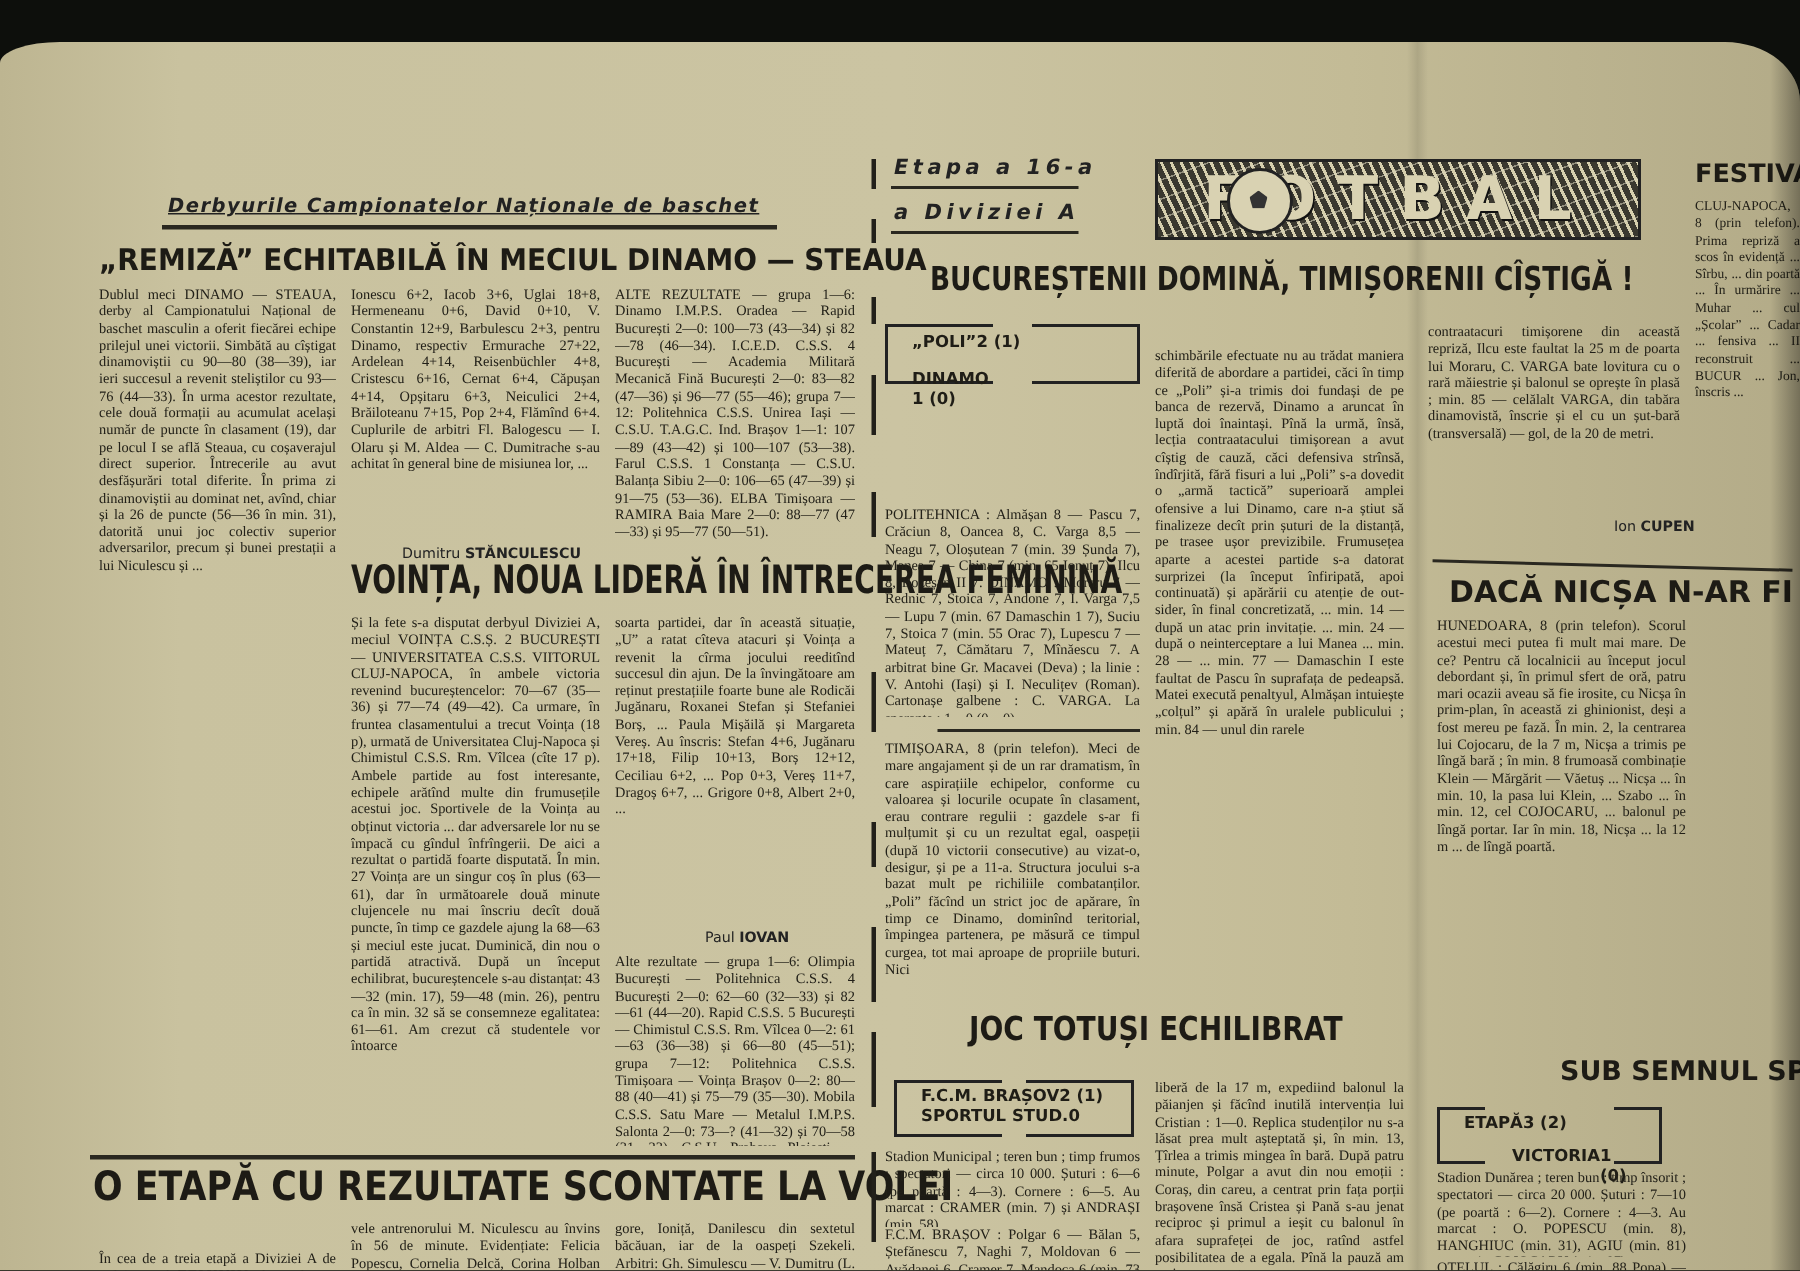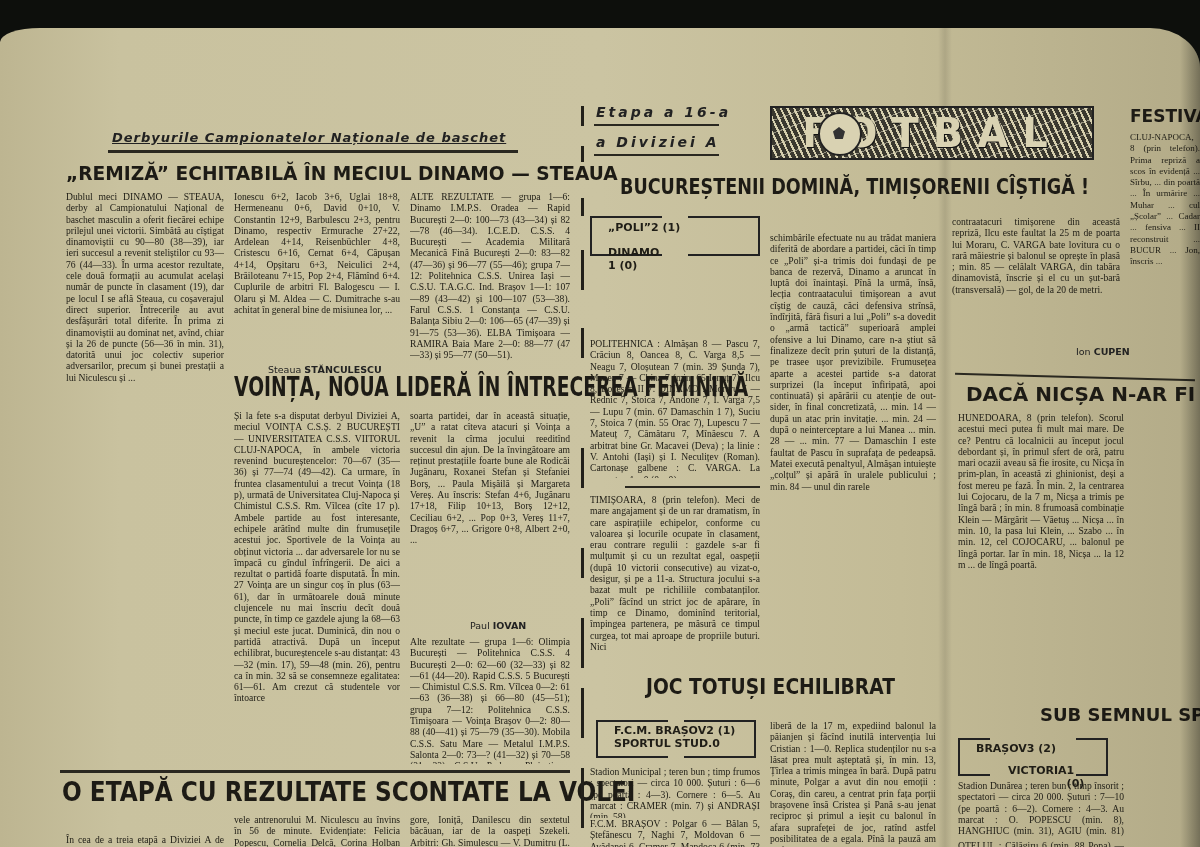--- a/index.html
+++ b/index.html
@@ -33,21 +33,21 @@
 <div class="page">
   <div class="fold"></div>
 
   <div class="abs kicker" style="left:112px;top:102px;text-decoration:underline;">Derbyurile Campionatelor Naționale de baschet</div>
   <div class="rule" style="left:108px;top:122px;width:410px;"></div>
   <div class="abs head" style="left:66px;top:133px;font-size:20px;transform:scaleX(.93);">„REMIZĂ” ECHITABILĂ ÎN MECIUL DINAMO — STEAUA</div>
 
   <p class="txt abs" style="left:66px;top:163px;width:158px;height:540px;overflow:hidden;">Dublul meci DINAMO — STEAUA, derby al Campionatului Național de baschet masculin a oferit fiecărei echipe prilejul unei victorii. Simbătă au cîștigat dinamoviștii cu 90—80 (38—39), iar ieri succesul a revenit steliștilor cu 93—76 (44—33). În urma acestor rezultate, cele două formații au acumulat același număr de puncte în clasament (19), dar pe locul I se află Steaua, cu coșaverajul direct superior. Întrecerile au avut desfășurări total diferite. În prima zi dinamoviștii au dominat net, avînd, chiar și la 26 de puncte (56—36 în min. 31), datorită unui joc colectiv superior adversarilor, precum și bunei prestații a lui Niculescu și ...</p>
   <p class="txt abs" style="left:234px;top:163px;width:166px;height:170px;overflow:hidden;">Ionescu 6+2, Iacob 3+6, Uglai 18+8, Hermeneanu 0+6, David 0+10, V. Constantin 12+9, Barbulescu 2+3, pentru Dinamo, respectiv Ermurache 27+22, Ardelean 4+14, Reisenbüchler 4+8, Cristescu 6+16, Cernat 6+4, Căpușan 4+14, Opșitaru 6+3, Neiculici 2+4, Brăiloteanu 7+15, Pop 2+4, Flămînd 6+4. Cuplurile de arbitri Fl. Balogescu — I. Olaru și M. Aldea — C. Dumitrache s-au achitat în general bine de misiunea lor, ...</p>
   <div class="abs byline" style="left:268px;top:336px;">
-    <span>Steaua</span>
+    <span>Dumitru</span>
     <b>STĂNCULESCU</b>
   </div>
   <p class="txt abs" style="left:410px;top:163px;width:160px;height:178px;overflow:hidden;">ALTE REZULTATE — grupa 1—6: Dinamo I.M.P.S. Oradea — Rapid București 2—0: 100—73 (43—34) și 82—78 (46—34). I.C.E.D. C.S.S. 4 București — Academia Militară Mecanică Fină București 2—0: 83—82 (47—36) și 96—77 (55—46); grupa 7—12: Politehnica C.S.S. Unirea Iași — C.S.U. T.A.G.C. Ind. Brașov 1—1: 107—89 (43—42) și 100—107 (53—38). Farul C.S.S. 1 Constanța — C.S.U. Balanța Sibiu 2—0: 106—65 (47—39) și 91—75 (53—36). ELBA Timișoara — RAMIRA Baia Mare 2—0: 88—77 (47—33) și 95—77 (50—51).</p>
 
   <div class="abs cond" style="left:234px;top:344px;font-size:26px;">VOINȚA, NOUA LIDERĂ ÎN ÎNTRECEREA FEMININĂ</div>
   <p class="txt abs" style="left:234px;top:382px;width:166px;height:358px;overflow:hidden;">Și la fete s-a disputat derbyul Diviziei A, meciul VOINȚA C.S.Ș. 2 BUCUREȘTI — UNIVERSITATEA C.S.S. VIITORUL CLUJ-NAPOCA, în ambele victoria revenind bucureștencelor: 70—67 (35—36) și 77—74 (49—42). Ca urmare, în fruntea clasamentului a trecut Voința (18 p), urmată de Universitatea Cluj-Napoca și Chimistul C.S.S. Rm. Vîlcea (cîte 17 p). Ambele partide au fost interesante, echipele arătînd multe din frumusețile acestui joc. Sportivele de la Voința au obținut victoria ... dar adversarele lor nu se împacă cu gîndul înfrîngerii. De aici a rezultat o partidă foarte disputată. În min. 27 Voința are un singur coș în plus (63—61), dar în următoarele două minute clujencele nu mai înscriu decît două puncte, în timp ce gazdele ajung la 68—63 și meciul este jucat. Duminică, din nou o partidă atractivă. După un început echilibrat, bucureștencele s-au distanțat: 43—32 (min. 17), 59—48 (min. 26), pentru ca în min. 32 să se consemneze egalitatea: 61—61. Am crezut că studentele vor întoarce</p>
   <p class="txt abs" style="left:410px;top:382px;width:160px;height:210px;overflow:hidden;">soarta partidei, dar în această situație, „U” a ratat cîteva atacuri și Voința a revenit la cîrma jocului reeditînd succesul din ajun. De la învingătoare am reținut prestațiile foarte bune ale Rodicăi Jugănaru, Roxanei Stefan și Stefaniei Borș, ... Paula Mișăilă și Margareta Vereș. Au înscris: Stefan 4+6, Jugănaru 17+18, Filip 10+13, Borș 12+12, Ceciliau 6+2, ... Pop 0+3, Vereș 11+7, Dragoș 6+7, ... Grigore 0+8, Albert 2+0, ...</p>
   <div class="abs byline" style="left:470px;top:592px;">
     <span>Paul</span>
     <b>IOVAN</b>
@@ -127,21 +127,21 @@
 
   <div class="rule thin" style="left:955px;top:348px;width:240px;transform:rotate(1.5deg);"></div>
   <div class="abs head" style="left:966px;top:354px;font-size:20px;">DACĂ NICȘA N-AR FI RA</div>
   <p class="txt abs" style="left:958px;top:384px;width:166px;height:290px;overflow:hidden;">HUNEDOARA, 8 (prin telefon). Scorul acestui meci putea fi mult mai mare. De ce? Pentru că localnicii au început jocul debordant și, în primul sfert de oră, patru mari ocazii aveau să fie irosite, cu Nicșa în prim-plan, în această zi ghinionist, deși a fost mereu pe fază. În min. 2, la centrarea lui Cojocaru, de la 7 m, Nicșa a trimis pe lîngă bară ; în min. 8 frumoasă combinație Klein — Mărgărit — Văetuș ... Nicșa ... în min. 10, la pasa lui Klein, ... Szabo ... în min. 12, cel COJOCARU, ... balonul pe lîngă portar. Iar în min. 18, Nicșa ... la 12 m ... de lîngă poartă.</p>
 
   <div class="abs head" style="left:1040px;top:676px;font-size:18px;">SUB SEMNUL SPI</div>
   <div class="score" style="left:958px;top:710px;width:150px;height:34px;">
     <div class="bracket-l" style="width:30px;"></div>
       <div class="bracket-r" style="width:30px;"></div>
     <div class="row" style="top:4px;">
-        <span>BRAȘOV</span>
+        <span>ETAPĂ</span>
         <span>3 (2)</span>
       </div>
     <div class="row" style="top:26px;margin-left:32px;">
         <span>VICTORIA</span>
         <span>1 (0)</span>
       </div>
   </div>
   <p class="txt abs" style="left:958px;top:752px;width:166px;height:58px;overflow:hidden;">Stadion Dunărea ; teren bun ; timp însorit ; spectatori — circa 20 000. Șuturi : 7—10 (pe poartă : 6—2). Cornere : 4—3. Au marcat : O. POPESCU (min. 8), HANGHIUC (min. 31), AGIU (min. 81) respectiv COJOCARU (min. 87).</p>
   <p class="txt abs" style="left:958px;top:812px;width:166px;height:30px;overflow:hidden;">OȚELUL : Călăgiru 6 (min. 88 Popa) — Borali 8, Anghelinei 7, Agiu 7, Nicoară 7 — M. Stan 7,</p>
 

